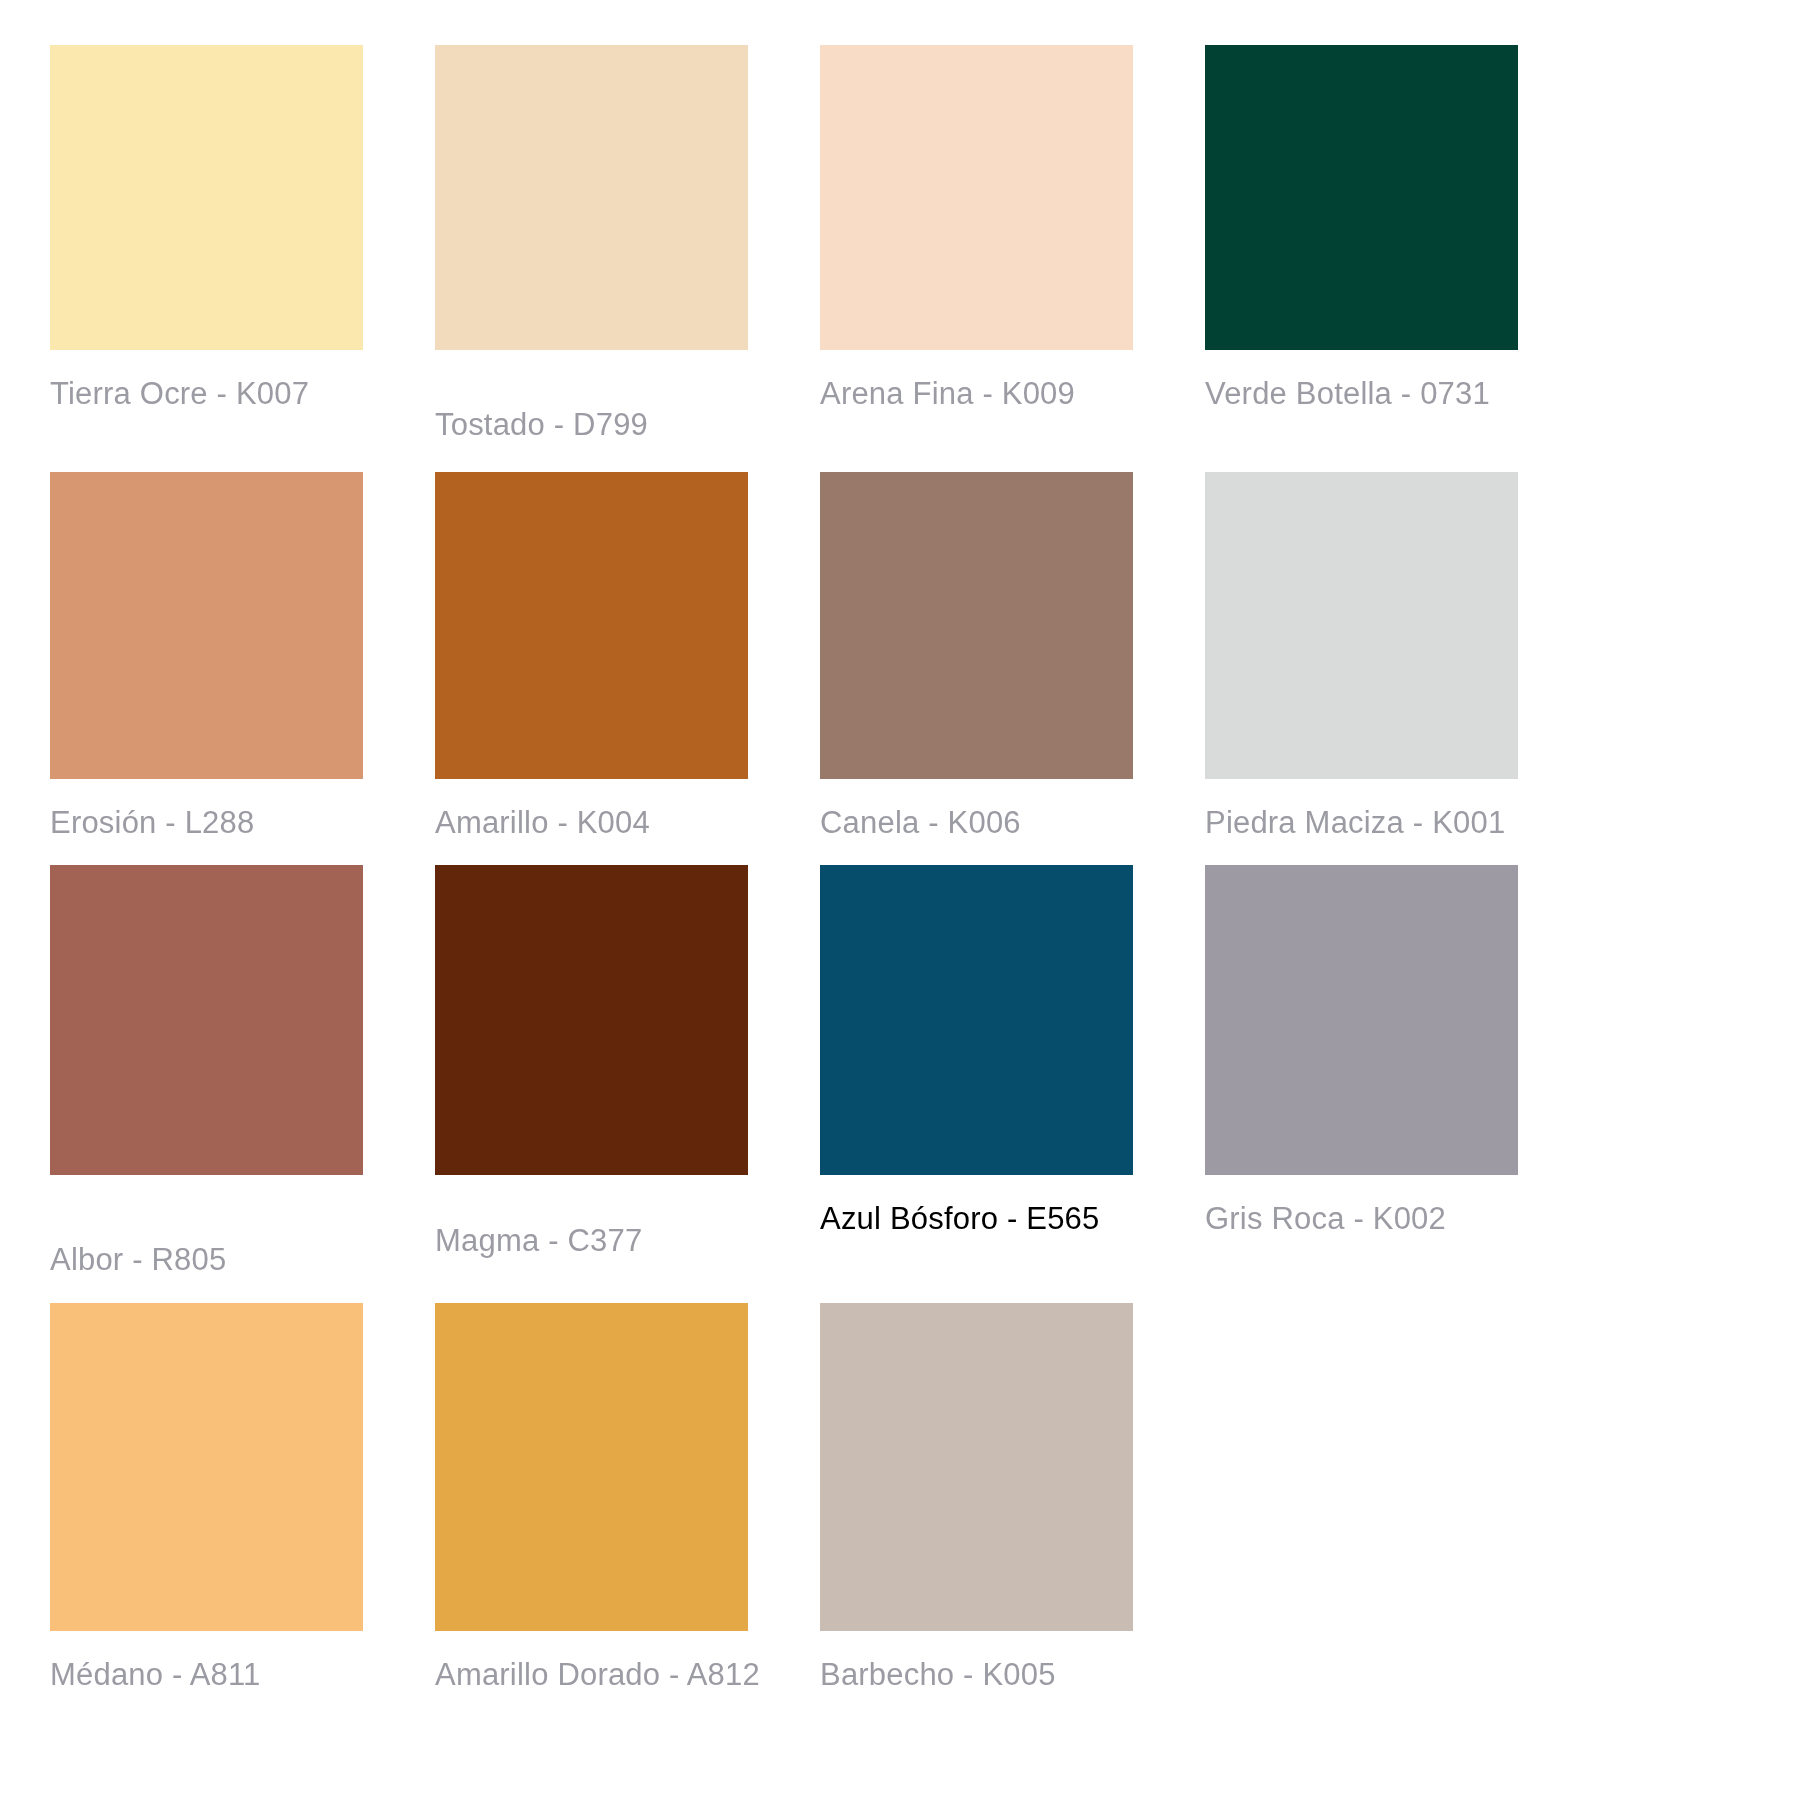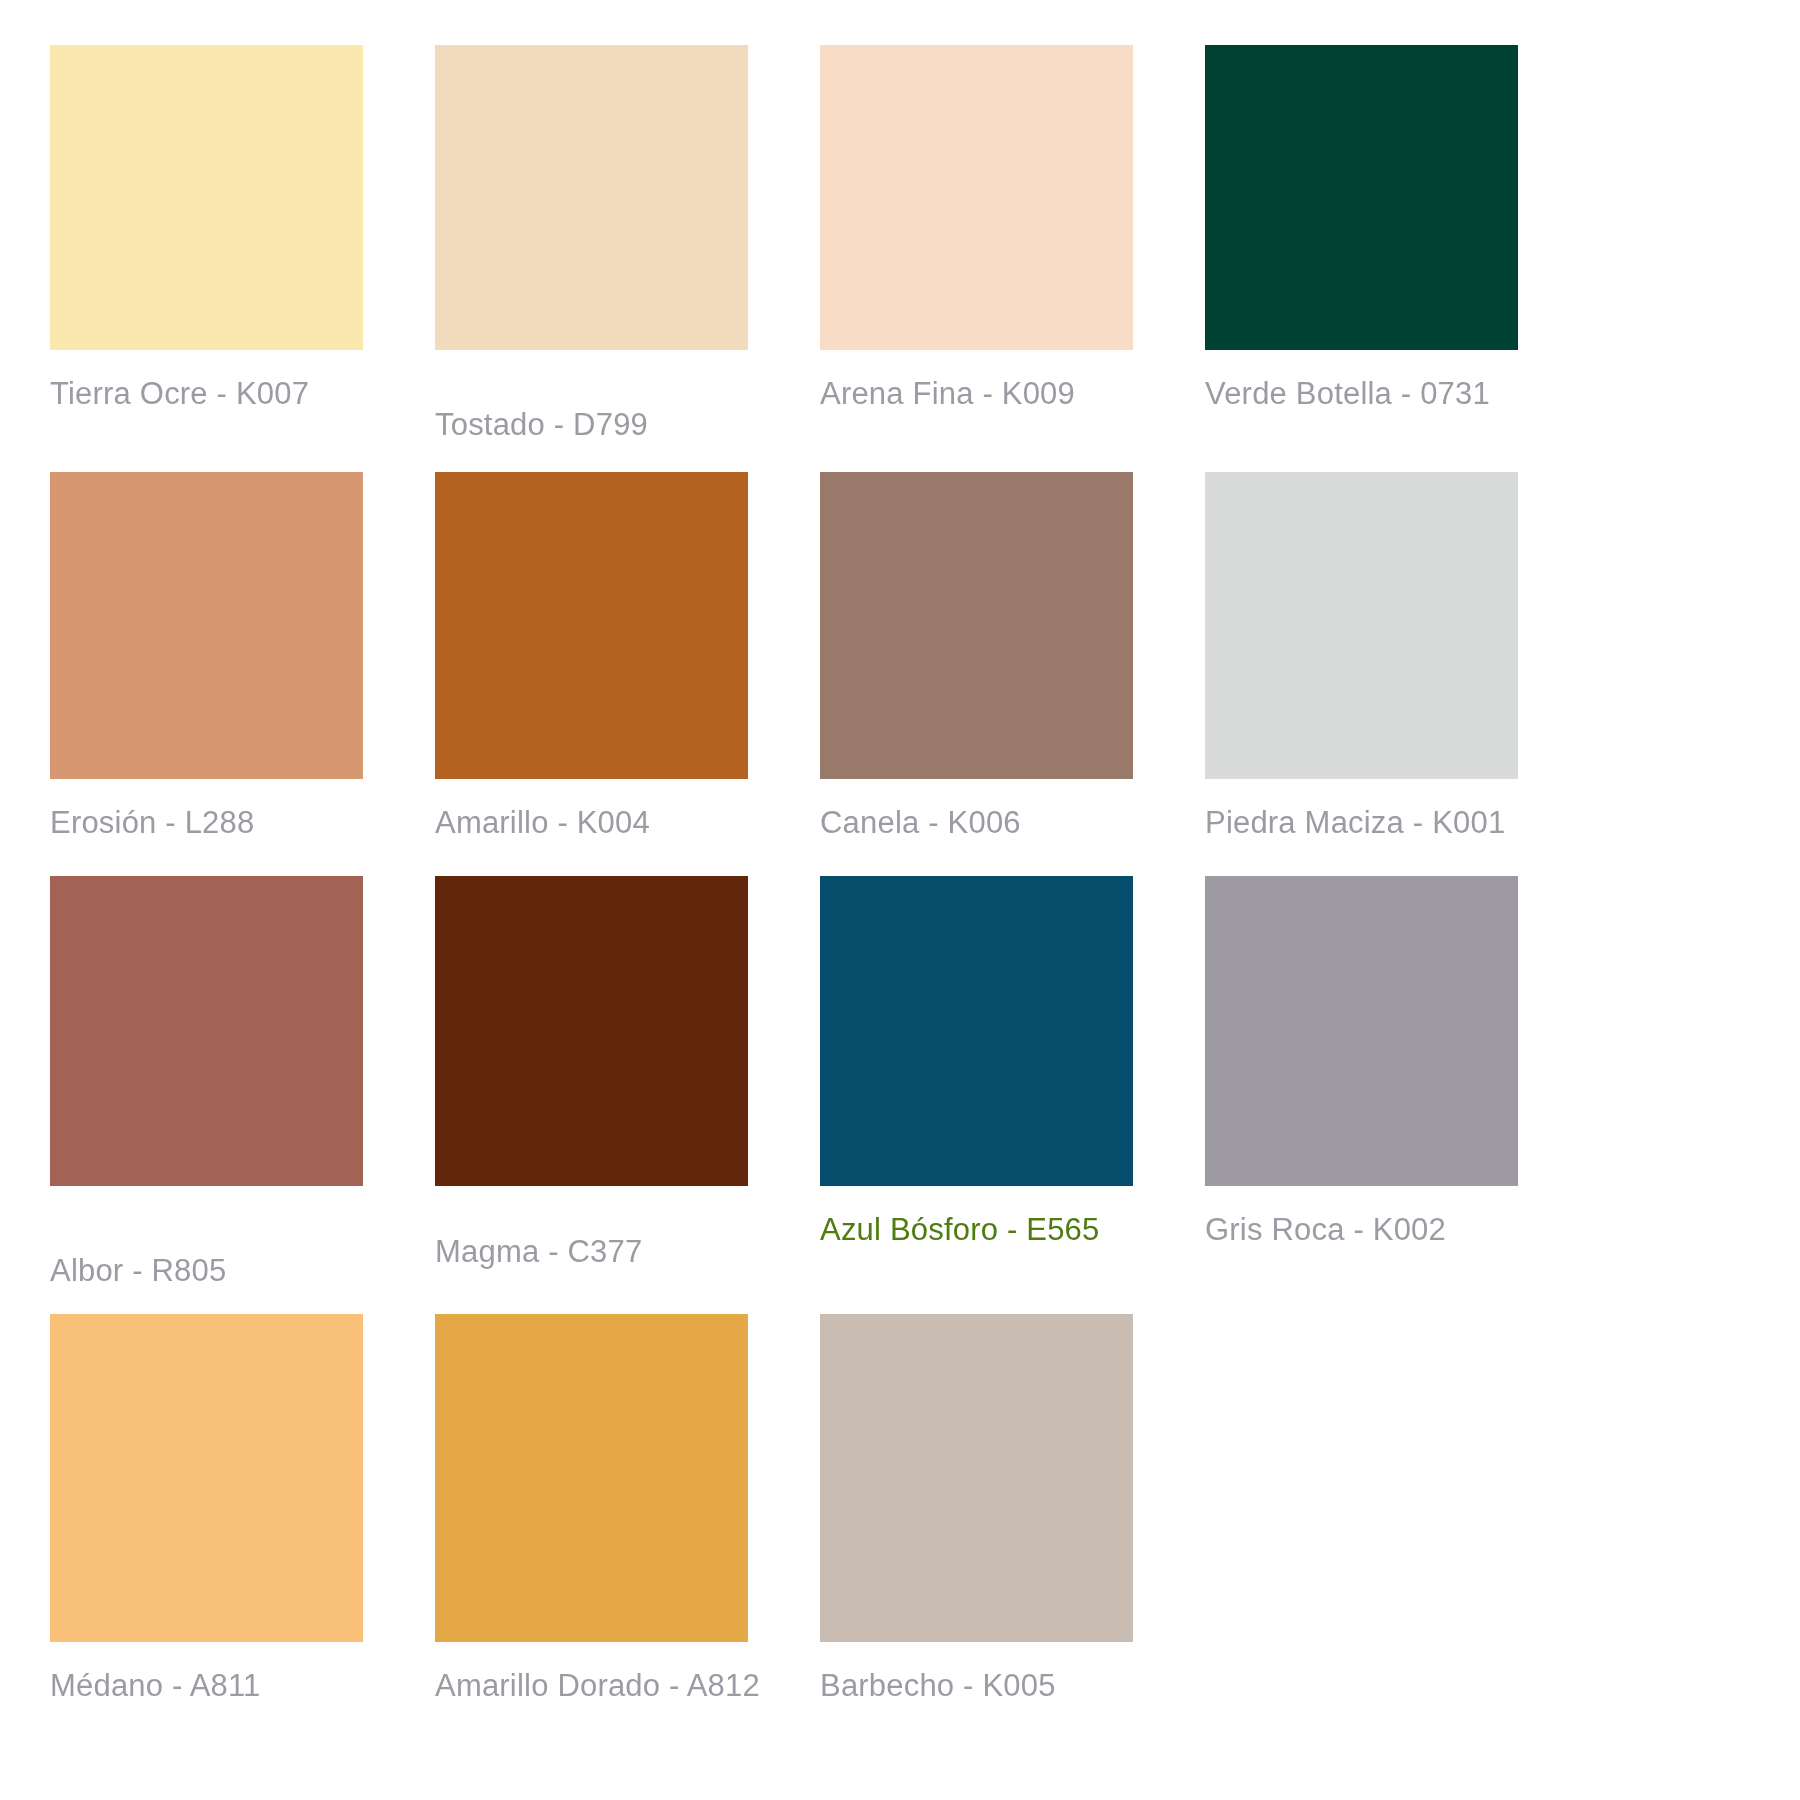--- a/index.html
+++ b/index.html
@@ -54,21 +54,21 @@
     padding-bottom: 30px;
   }
 
   
   .row-1 .swatch-chip { height: 305px; }
   .row-2 .swatch-chip { height: 307px; }
   .row-3 .swatch-chip { height: 310px; }
   .row-4 .swatch-chip { height: 328px; }
 
   .row-1 .swatch-label { padding-top: 28px; padding-bottom: 32px; }
-  .row-2 .swatch-label { padding-top: 28px; padding-bottom: 38px; }
+  .row-2 .swatch-label { padding-top: 28px; padding-bottom: 27px; }
   .row-3 .swatch-label { padding-top: 28px; padding-bottom: 28px; }
   .row-4 .swatch-label { padding-top: 28px; padding-bottom: 0; }
 
   .cell-empty .swatch-chip { background: transparent; }
   .cell-empty .swatch-label { color: transparent; }
 </style>
 </head>
 <body style="background: rgb(255, 255, 255);">
 
 <div class="palette-sheet">
@@ -108,21 +108,21 @@
       <div class="swatch-cell row-3">
         <div class="swatch-chip" style="background: rgb(162, 99, 85);"></div>
         <div class="swatch-label" style="color: rgb(155, 155, 163); margin-top: 41px;">Albor - R805</div>
       </div>
       <div class="swatch-cell row-3">
         <div class="swatch-chip" style="background: rgb(98, 38, 11);"></div>
         <div class="swatch-label" style="color: rgb(155, 155, 163); margin-top: 22px;">Magma - C377</div>
       </div>
       <div class="swatch-cell row-3">
         <div class="swatch-chip" style="background: rgb(6, 77, 108);"></div>
-        <div class="swatch-label" style="color: #4d7c0f;">Azul Bósforo - E565</div>
+        <div class="swatch-label" style="color: #000000;">Azul Bósforo - E565</div>
       </div>
       <div class="swatch-cell row-3">
         <div class="swatch-chip" style="background: rgb(157, 154, 164);"></div>
         <div class="swatch-label" style="color: rgb(155, 155, 163);">Gris Roca - K002</div>
       </div>
       <div class="swatch-cell row-4">
         <div class="swatch-chip" style="background: rgb(248, 192, 120);"></div>
         <div class="swatch-label" style="color: rgb(155, 155, 163);">Médano - A811</div>
       </div>
       <div class="swatch-cell row-4">

